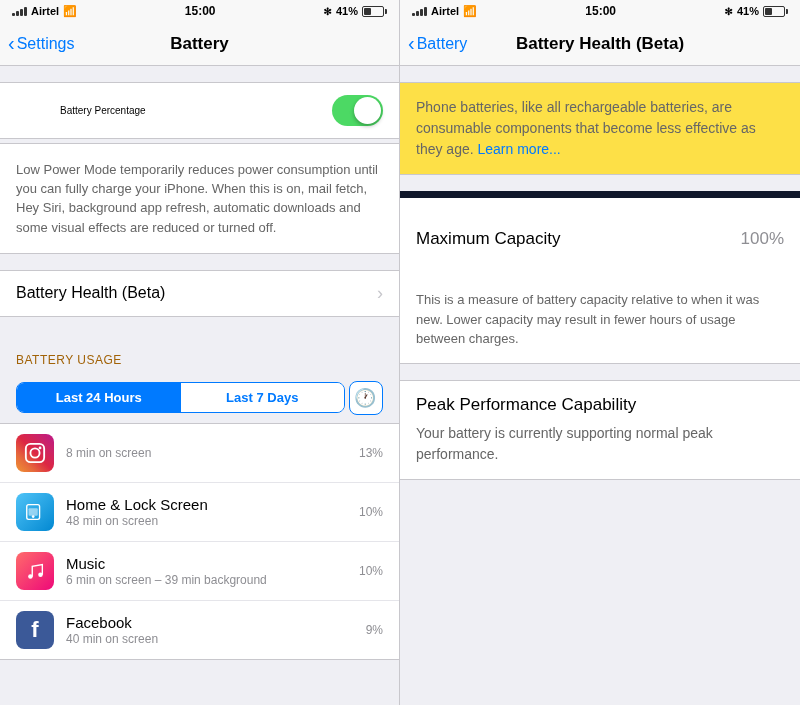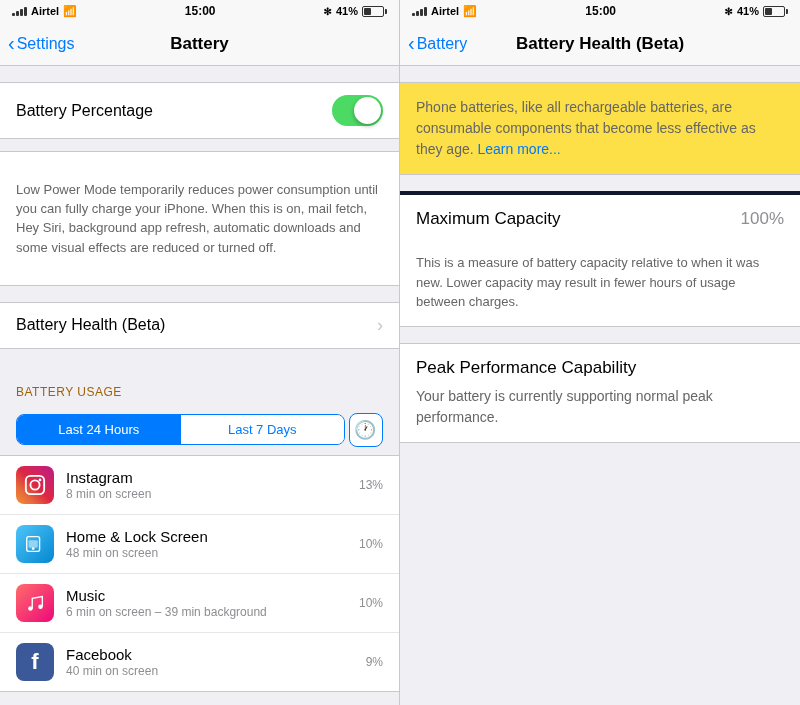--- a/index.html
+++ b/index.html
@@ -140,22 +140,23 @@
       padding: 12px 16px;
       min-height: 44px;
       border-bottom: 1px solid #c8c7cc;
     }
 
     .settings-row:last-child {
       border-bottom: none;
     }
 
     .row-label {
-      font-size: 16px;
+      font-size: 10px;
       color: #000;
+      margin-left: 44px;
     }
 
     
     .toggle {
       width: 51px;
       height: 31px;
       border-radius: 16px;
       position: relative;
       cursor: pointer;
       flex-shrink: 0;
@@ -186,22 +187,22 @@
 
     .toggle.off .toggle-knob {
       left: 2px;
     }
 
     
     .description-block {
       background: #fff;
       border-top: 1px solid #c8c7cc;
       border-bottom: 1px solid #c8c7cc;
-      padding: 28px 16px;
-      margin-top: 12px;
+      padding: 16px 16px;
+      margin-top: 4px;
     }
 
     .description-text {
       font-size: 13px;
       color: #666;
       line-height: 1.4;
     }
 
     
     .nav-row {
@@ -250,21 +251,21 @@
       flex: 1;
       border: 1.5px solid #007aff;
       border-radius: 8px;
       overflow: hidden;
     }
 
     .tab-btn {
       flex: 1;
       padding: 7px 0;
       font-size: 13px;
-      font-weight: 400;
+      font-weight: 700;
       cursor: pointer;
       text-align: center;
       border: none;
       outline: none;
     }
 
     .tab-btn.active {
       background: #007aff;
       color: #fff;
     }
@@ -374,23 +375,23 @@
 
     .info-link {
       color: #007aff;
       cursor: pointer;
     }
 
     .capacity-row {
       display: flex;
       align-items: center;
       justify-content: space-between;
-      padding: 14px 16px;
-      background: #fff;
-      border-top: 4px solid #0f172a;
+      padding: 31px 16px;
+      background: #fff;
+      border-top: 7px solid #0f172a;
     }
 
     .capacity-label {
       font-size: 17px;
       color: #000;
     }
 
     .capacity-value {
       font-size: 17px;
       color: #8e8e93;
@@ -537,21 +538,20 @@
         <div class="usage-item">
           <div class="app-icon instagram">
             <svg width="22" height="22" viewBox="0 0 24 24" fill="none">
               <rect width="24" height="24" rx="5" fill="none"></rect>
               <rect x="2" y="2" width="20" height="20" rx="5" stroke="white" stroke-width="2"></rect>
               <circle cx="12" cy="12" r="5" stroke="white" stroke-width="2"></circle>
               <circle cx="17.5" cy="6.5" r="1.5" fill="white"></circle>
             </svg>
           </div>
           <div class="usage-info">
-            <div class="app-name">Instagram</div>
             <div class="app-usage-time">8 min on screen</div>
           </div>
           <span class="usage-percent">13%</span>
         </div>
 
         <div class="usage-item">
           <div class="app-icon homescreen">
             <svg width="22" height="22" viewBox="0 0 24 24" fill="white">
               <rect x="3" y="4" width="14" height="16" rx="2" stroke="white" stroke-width="1.5" fill="none"></rect>
               <rect x="5" y="8" width="10" height="8" rx="1" fill="white" opacity="0.5"></rect>

